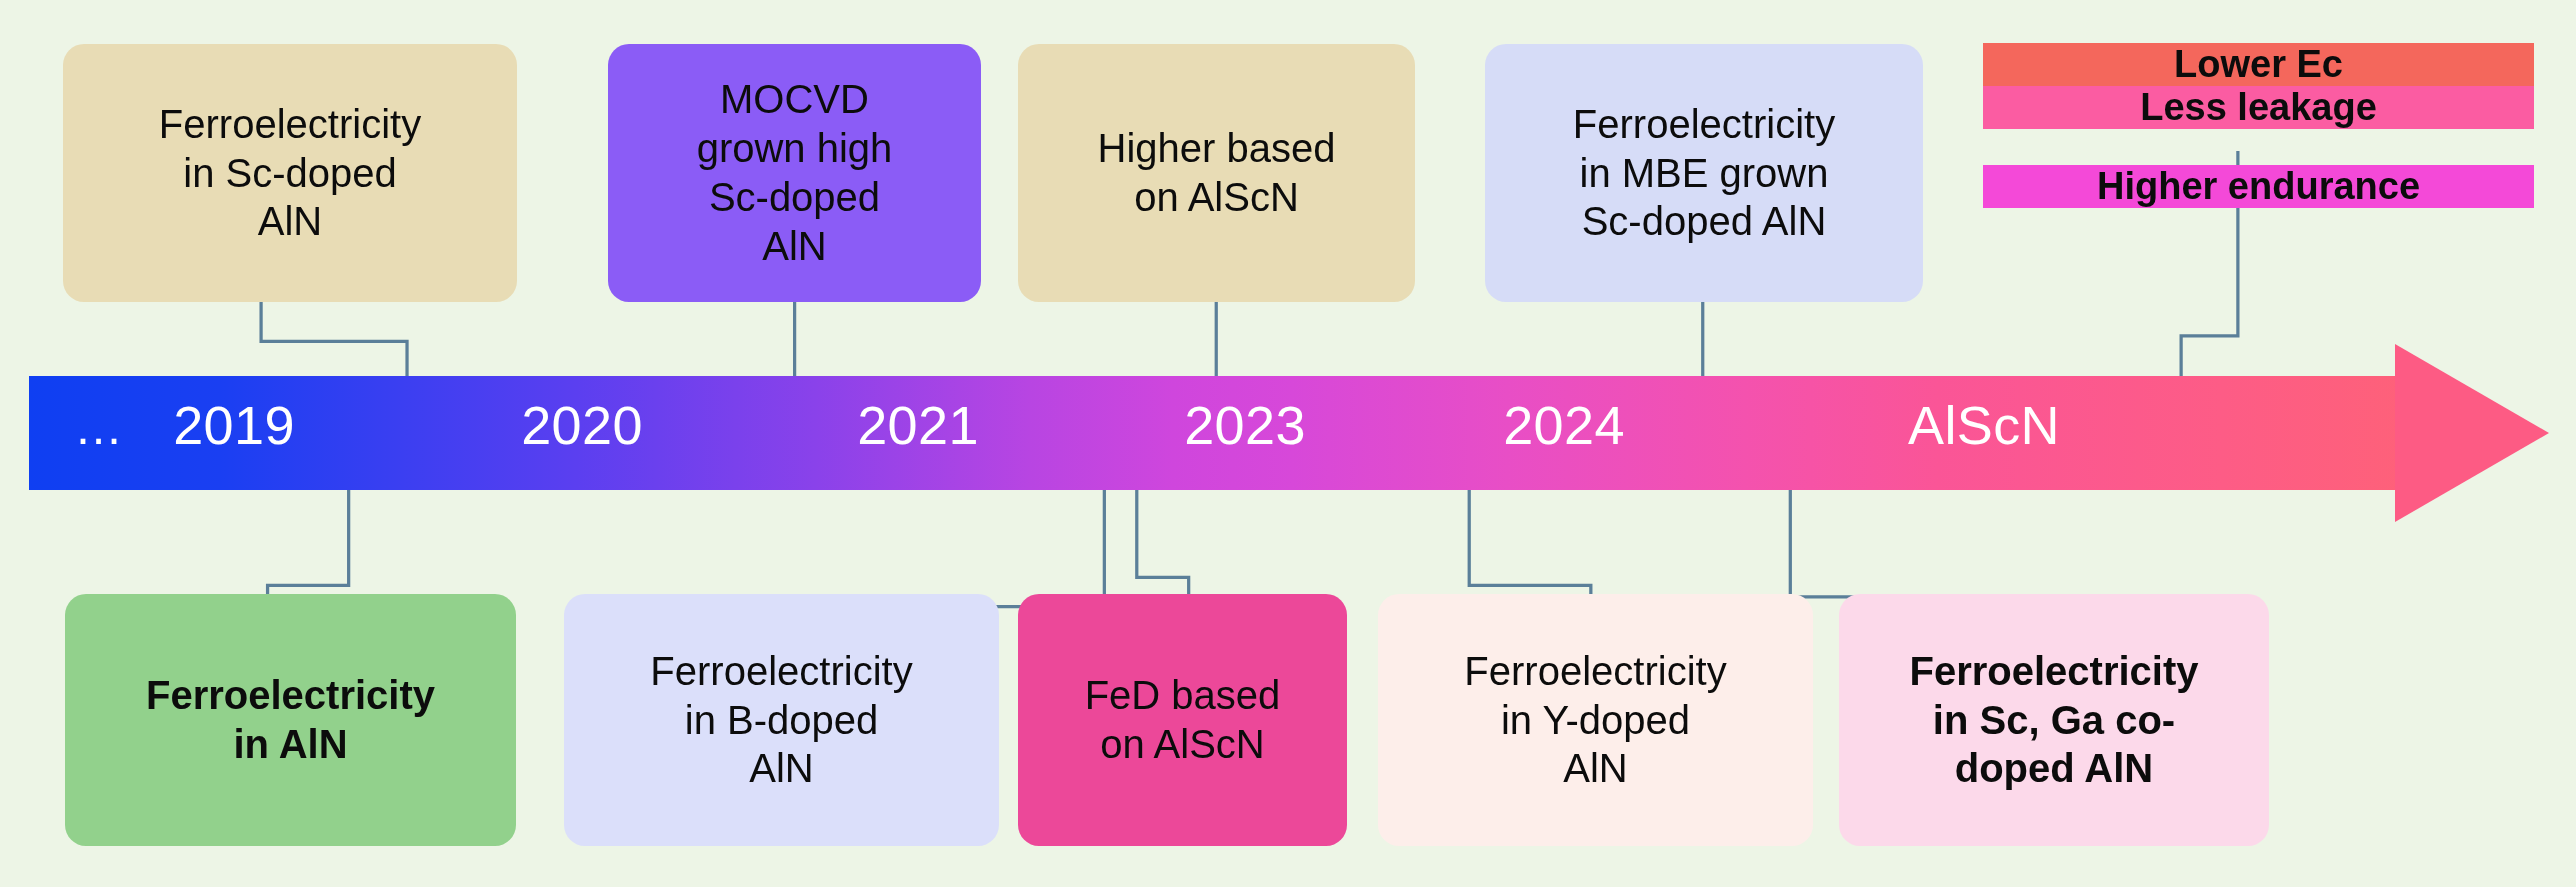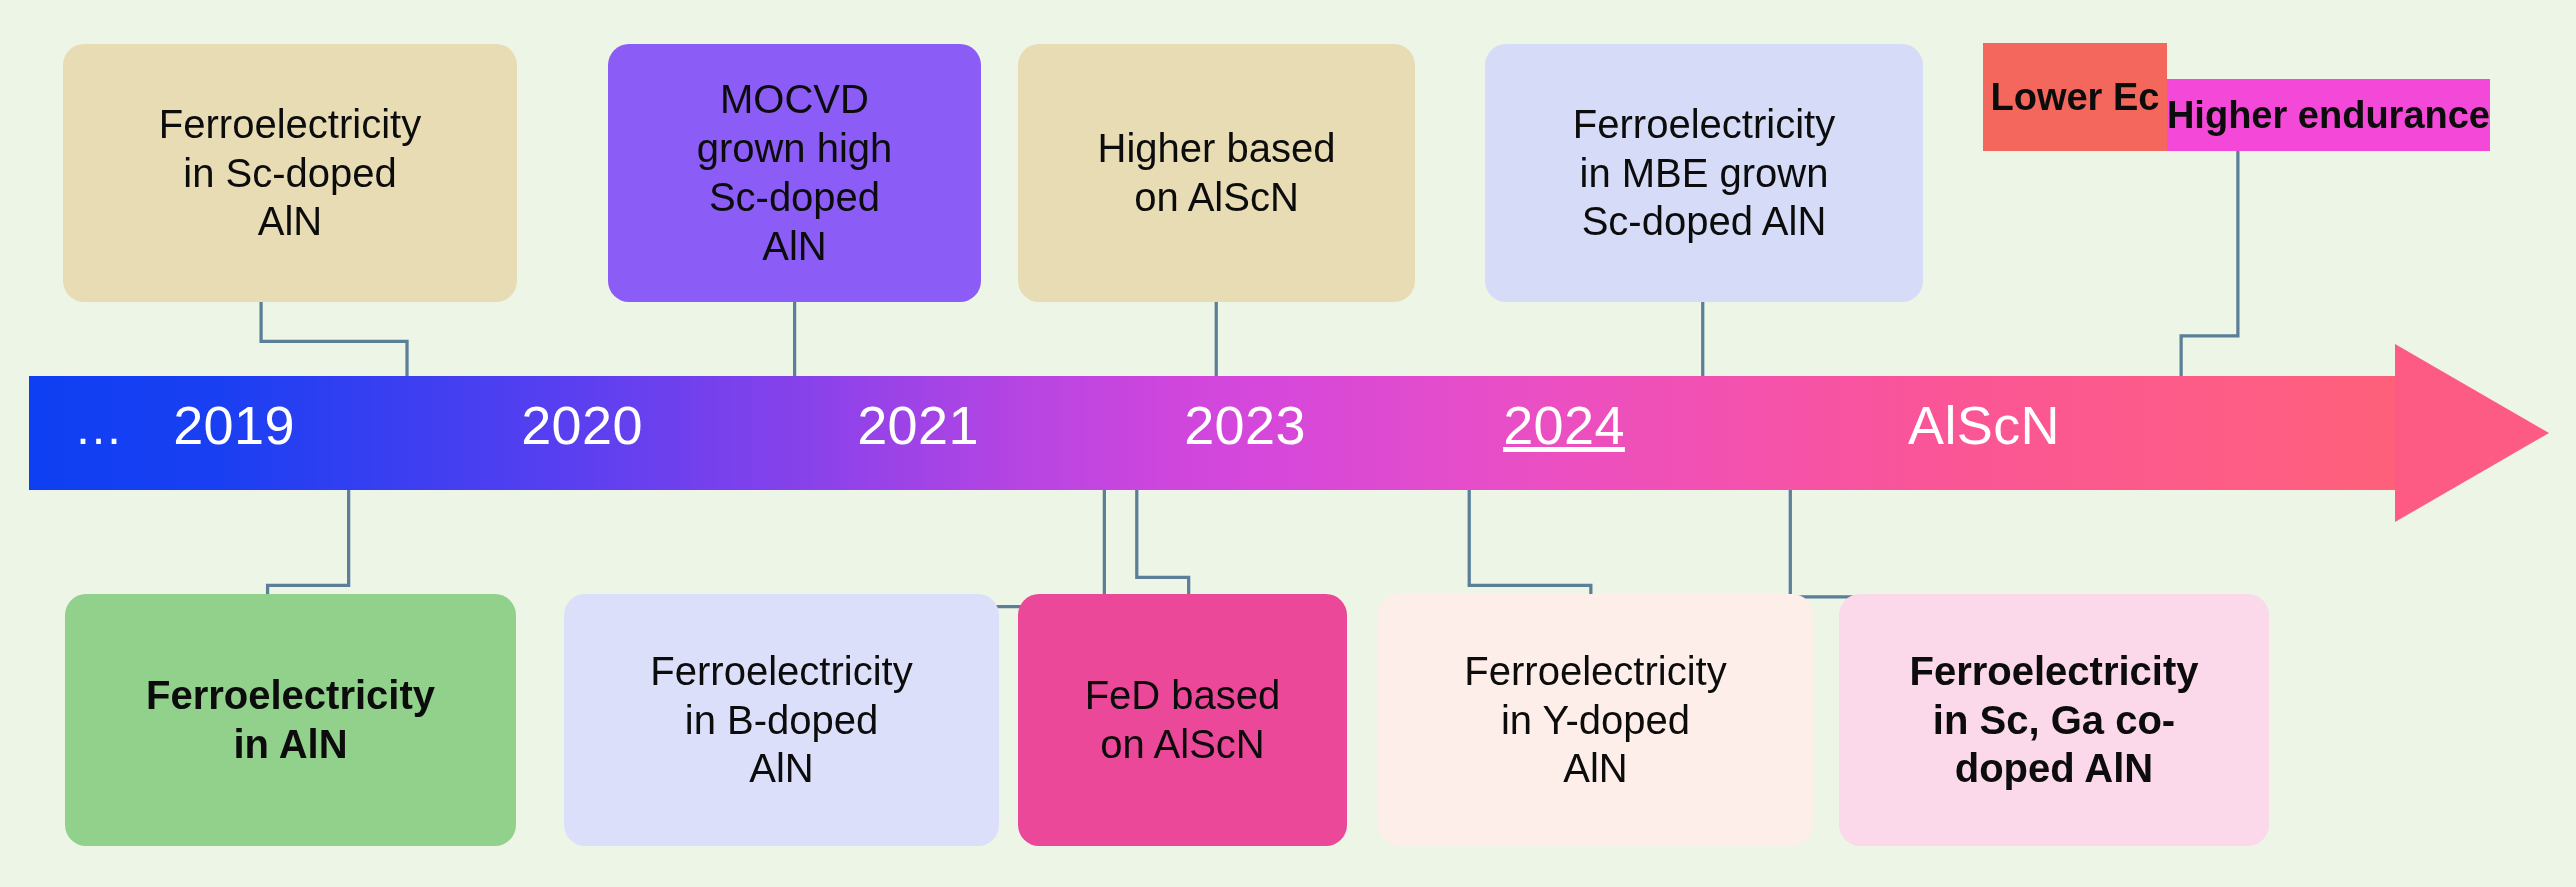--- a/index.html
+++ b/index.html
@@ -99,24 +99,24 @@
     font-size: 49px;
     top: 23px;
     letter-spacing: 3.2px;
   }
 
   
   #future-stack {
     position: absolute;
     left: 1983px;
     top: 43px;
-    width: 507px;
+    width: 551px;
     height: 108px;
     display: flex;
-    flex-direction: row;
+    flex-direction: column;
   }
   #future-stack .fs-row {
     flex: 1;
     display: flex;
     align-items: center;
     justify-content: center;
     font-size: 38px;
     font-weight: bold;
     color: #0c0c0c;
     white-space: nowrap;
@@ -162,34 +162,37 @@
         <span class="lbl">Ferroelectricity
 in MBE grown
 Sc-doped AlN</span>
       </div>
     </div>
 
   <div id="future-stack">
       <div class="fs-row" style="background: rgb(244, 103, 92);">
         <span>Lower Ec</span>
       </div>
+      <div class="fs-row" style="background: rgb(251, 92, 162);">
+        <span>Less leakage</span>
+      </div>
       <div class="fs-row" style="background: rgb(244, 73, 216); margin-top: 36px;">
         <span>Higher endurance</span>
       </div>
     </div>
 
   <div id="timeline-wrap">
     <div id="timeline-bar"></div>
     <div id="arrow-head"></div>
     <div id="year-layer">
         <div class="year" style="left: 205px; transform: translateX(-50%);">2019</div>
         <div class="year" style="left: 553px; transform: translateX(-50%);">2020</div>
         <div class="year" style="left: 889px; transform: translateX(-50%);">2021</div>
         <div class="year" style="left: 1216px; transform: translateX(-50%);">2023</div>
-        <div class="year" style="left: 1535px; transform: translateX(-50%); text-decoration: underline;">2024</div>
+        <div class="year" style="left: 1535px; transform: translateX(-50%);">2024</div>
         <div class="year" style="left: 1955px; transform: translateX(-50%);">AlScN</div>
         <div class="year dots" style="left: 71px; transform: translateX(-50%);">…</div>
       </div>
   </div>
 
   <div id="bottom-cards-layer">
       <div class="card bot-card bold-card" style="left: 65px; top: 594px; width: 451px; height: 252px; background: rgb(146, 209, 140);">
         <span class="lbl">Ferroelectricity
 in AlN</span>
       </div>

